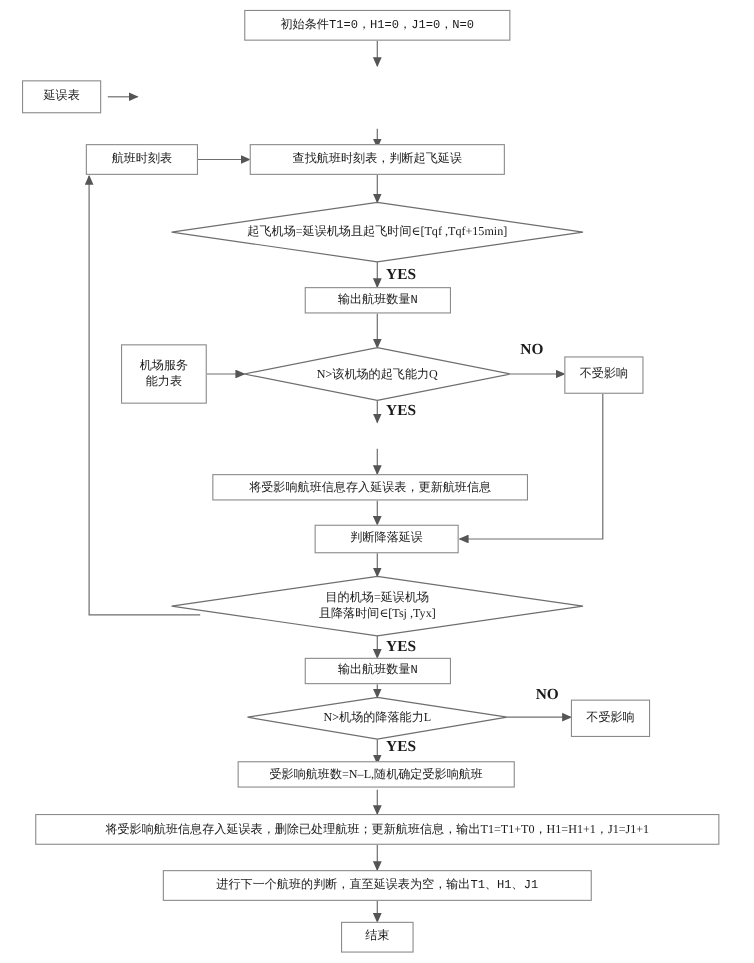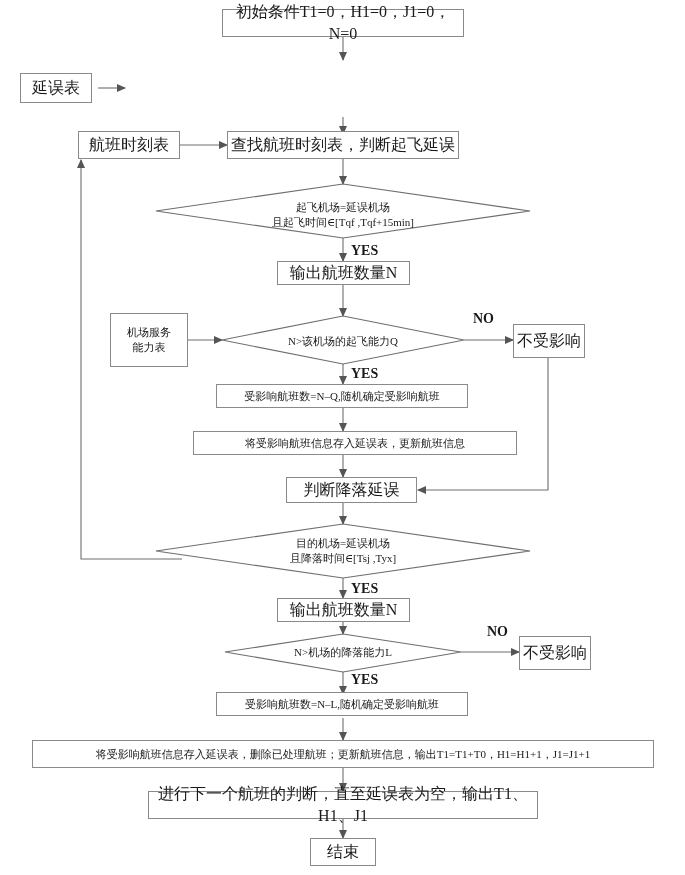--- a/index.html
+++ b/index.html
@@ -43,21 +43,21 @@
   }
   .edge-label {
     position: absolute;
     color: #1a1a1a;
     font-family: "Liberation Serif", "DejaVu Serif", serif;
     font-size: 14px;
     z-index: 4;
     white-space: nowrap;
     font-weight: bold;
   }
-  .t12 { font-size: 16px; }
+  .t12 { font-size: 11px; font-family: Liberation Mono, monospace; }
   .t115 { font-size: 11px; }
 </style>
 </head>
 <body>
 
 <div id="canvas">
 
   <svg id="svg-layer" viewBox="0 0 685 875">
     <defs>
       <marker id="arw" markerWidth="9" markerHeight="8" refX="8" refY="4" orient="auto" markerUnits="userSpaceOnUse">
@@ -129,21 +129,21 @@
 
 
   <div class="node box t12" style="left:227px; top:131px; width:232px; height:28px;">
     <span>查找航班时刻表，判断起飞延误</span>
   </div>
 
   <div class="node box t12" style="left:78px; top:131px; width:102px; height:28px;">
     <span>航班时刻表</span>
   </div>
 
-  <div class="node diamond-label t115" style="left:213px; top:192px; width:260px; height:38px; flex-direction:column;justify-content:flex-end;">
+  <div class="node diamond-label t115" style="left:213px; top:192px; width:260px; height:38px; flex-direction:row;">
     <span>起飞机场=延误机场</span>
     <span>且起飞时间∈[Tqf ,Tqf+15min]</span>
   </div>
 
   <div class="node box t12" style="left:277px; top:261px; width:133px; height:24px;">
     <span>输出航班数量N</span>
   </div>
 
   <div class="node box t115" style="left:110px; top:313px; width:78px; height:54px; flex-direction:column;">
     <span>机场服务</span>
@@ -151,25 +151,22 @@
   </div>
 
   <div class="node diamond-label t115" style="left:248px; top:331px; width:190px; height:20px;">
     <span>N&gt;该机场的起飞能力Q</span>
   </div>
 
   <div class="node box t12" style="left:513px; top:324px; width:72px; height:34px;">
     <span>不受影响</span>
   </div>
 
-  <div class="node box t115" style="left:216px; top:384px; width:252px; height:24px;">
-    <span>受影响航班数=N–Q,随机确定受影响航班</span>
-  </div>
-
-  <div class="node box t115" style="left:193px; top:431px; width:324px; height:24px;">
+
+  <div class="node box t115" style="left:193px; top:431px; width:287px; height:24px;">
     <span>将受影响航班信息存入延误表，更新航班信息</span>
   </div>
 
   <div class="node box t12" style="left:286px; top:477px; width:131px; height:26px;">
     <span>判断降落延误</span>
   </div>
 
   <div class="node diamond-label t115" style="left:213px; top:532px; width:260px; height:38px; flex-direction:column;">
     <span>目的机场=延误机场</span>
     <span>且降落时间∈[Tsj ,Tyx]</span>

